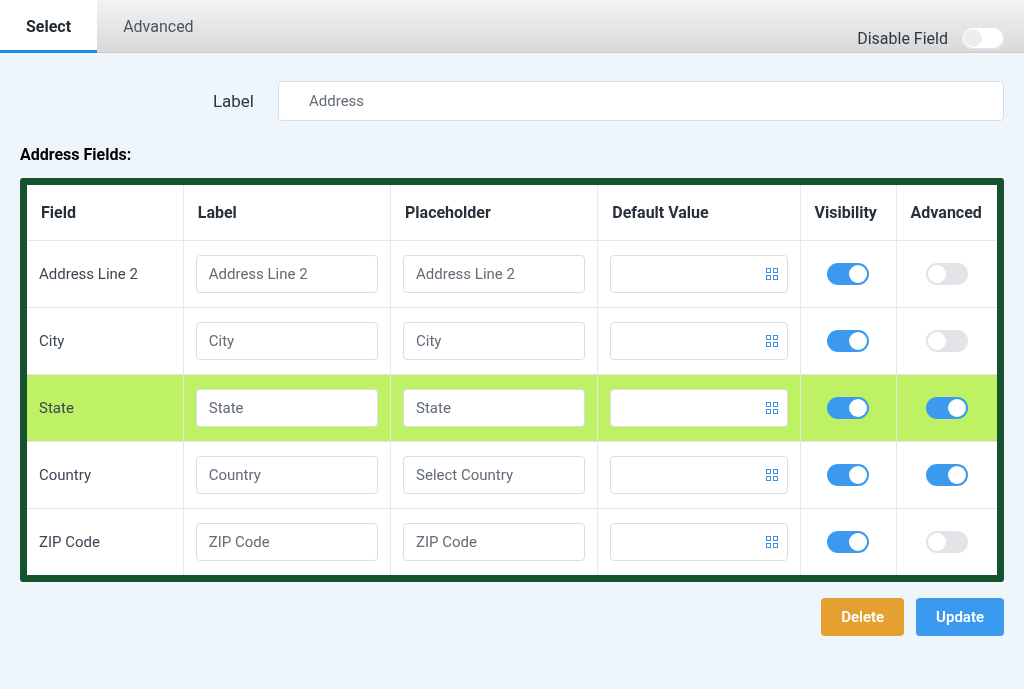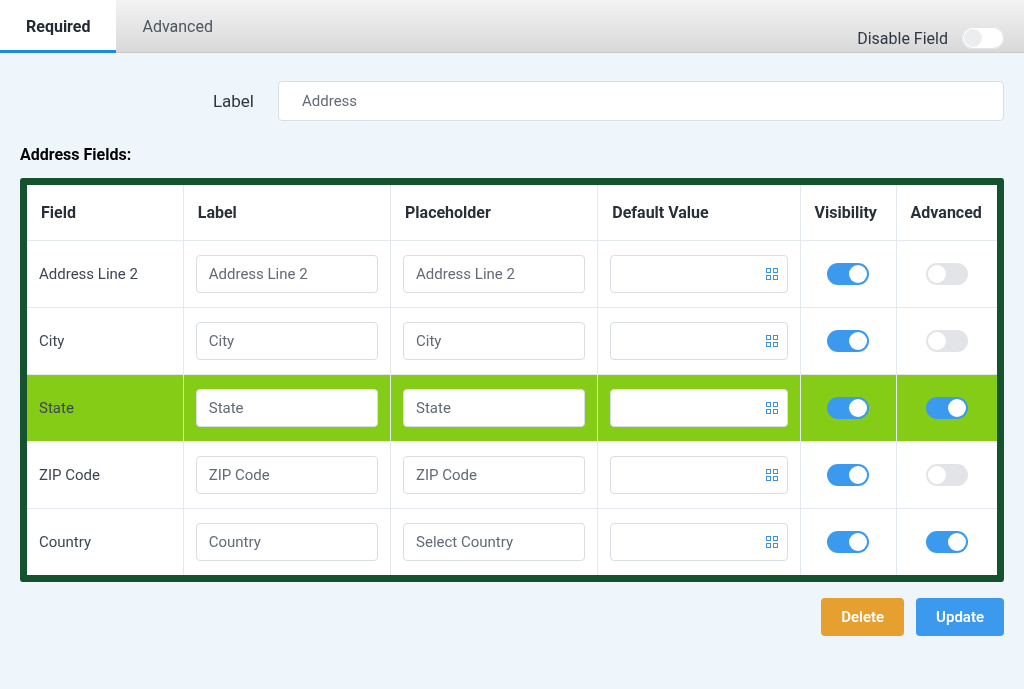--- a/index.html
+++ b/index.html
@@ -30,34 +30,34 @@
     .toggle .knob { width:18px; height:18px; border-radius:50%; background:#ebedef; position:absolute; top:2px; left:2px; transition:none; }
     .toggle.on { background:#3b99ee; box-shadow:none; }
     .toggle.on .knob { left:22px; background:#fff; }
     .toggle.grey { background:#e2e4e7; box-shadow:none; }
     .toggle.grey .knob { background:#fff; }
     
     .content { padding:22px 20px 20px 20px; }
     .labelrow { display:flex; align-items:center; gap:18px; padding:6px 0 24px 0; }
     .labelrow .lbl { width:240px; text-align:right; color:#2d3842; font-size:17px; padding-right:6px; }
     .labelrow input {
-      flex:1; height:40px; border:1px solid #d9dee4; border-radius:4px; padding:0 23px;
+      flex:1; height:40px; border:1px solid #d9dee4; border-radius:4px; padding:0 30px;
       font-size:15px; color:#626b76; background:#fff;
     }
     .section-title { font-size:16px; font-weight:700; color:#000000; margin-bottom:14px; }
     table {
       width:100%; border-collapse:separate; border-spacing:0; background:#fff;
       border:7px solid #14532d; border-radius:3px; overflow:hidden;
     }
     th, td { text-align:left; border-bottom:1px solid #e4e9ef; border-right:1px solid #e4e9ef; }
     th:last-child, td:last-child { border-right:none; }
     tbody tr:last-child td { border-bottom:none; }
     th { padding:18px 14px; font-size:16px; font-weight:700; color:#273039; background:#fff; }
     td { padding:14px 12px; font-size:15px; color:#3c4753; }
-    tbody tr.alt td { background:#84cc16; }
+    tbody tr.alt td { background:#bef264; }
     td.field-name { font-size:15px; color:#3c4753; }
     .cell-input {
       width:100%; height:38px; border:1px solid #d9dee4; border-radius:4px; padding:0 12px;
       font-size:15px; color:#626b76; background:#fff;
     }
     .def-wrap { position:relative; }
     .def-wrap .picker-icon {
       position:absolute; right:10px; top:50%; transform:translateY(-50%);
       color:#3e90e4; font-size:12px; cursor:pointer; line-height:1;
       display:grid; grid-template-columns:5px 5px; grid-template-rows:5px 5px; gap:2px;
@@ -73,21 +73,21 @@
     .btn.delete { background:#e6a030; }
     .btn.update { background:#3b99ee; }
     
     col.c-field{width:155px;} col.c-lbl{width:205px;} col.c-ph{width:205px;}
     col.c-def{width:200px;} col.c-vis{width:95px;} col.c-req{width:95px;}
   </style>
 </head>
 <body>
 
 <div class="tabbar">
-  <div class="tab active">Required</div>
+  <div class="tab active">Select</div>
   <div class="tab">Advanced</div>
   <div class="tabbar-right">
     <span>Disable Field</span>
     <div class="toggle">
         <div class="knob"></div>
       </div>
   </div>
 </div>
 
 <div class="content">
@@ -166,54 +166,54 @@
                 <span></span>
                 <span></span>
                 <span></span>
               </span>
     </div>
           </td>
     <td class="center-cell"><div class="toggle on"><div class="knob"></div></div></td>
     <td class="center-cell"><div class="toggle on"><div class="knob"></div></div></td>
   </tr>
         <tr>
+    <td class="field-name">Country</td>
+    <td><input class="cell-input" value="Country" style=""></td>
+    <td><input class="cell-input" value="Select Country" style=""></td>
+    <td>
+            <div class="def-wrap">
+      <input class="cell-input" value="" style="">
+      <span class="picker-icon">
+                <span></span>
+                <span></span>
+                <span></span>
+                <span></span>
+              </span>
+    </div>
+          </td>
+    <td class="center-cell"><div class="toggle on"><div class="knob"></div></div></td>
+    <td class="center-cell"><div class="toggle on"><div class="knob"></div></div></td>
+  </tr>
+        <tr>
     <td class="field-name">ZIP Code</td>
     <td><input class="cell-input" value="ZIP Code" style=""></td>
     <td><input class="cell-input" value="ZIP Code" style=""></td>
     <td>
             <div class="def-wrap">
       <input class="cell-input" value="" style="">
       <span class="picker-icon">
                 <span></span>
                 <span></span>
                 <span></span>
                 <span></span>
               </span>
     </div>
           </td>
     <td class="center-cell"><div class="toggle on"><div class="knob"></div></div></td>
     <td class="center-cell"><div class="toggle grey"><div class="knob"></div></div></td>
-  </tr>
-        <tr>
-    <td class="field-name">Country</td>
-    <td><input class="cell-input" value="Country" style=""></td>
-    <td><input class="cell-input" value="Select Country" style=""></td>
-    <td>
-            <div class="def-wrap">
-      <input class="cell-input" value="" style="">
-      <span class="picker-icon">
-                <span></span>
-                <span></span>
-                <span></span>
-                <span></span>
-              </span>
-    </div>
-          </td>
-    <td class="center-cell"><div class="toggle on"><div class="knob"></div></div></td>
-    <td class="center-cell"><div class="toggle on"><div class="knob"></div></div></td>
   </tr>
       </tbody>
   </table>
 
   <div class="actions">
     <button class="btn delete">Delete</button>
     <button class="btn update">Update</button>
   </div>
 </div>
 

